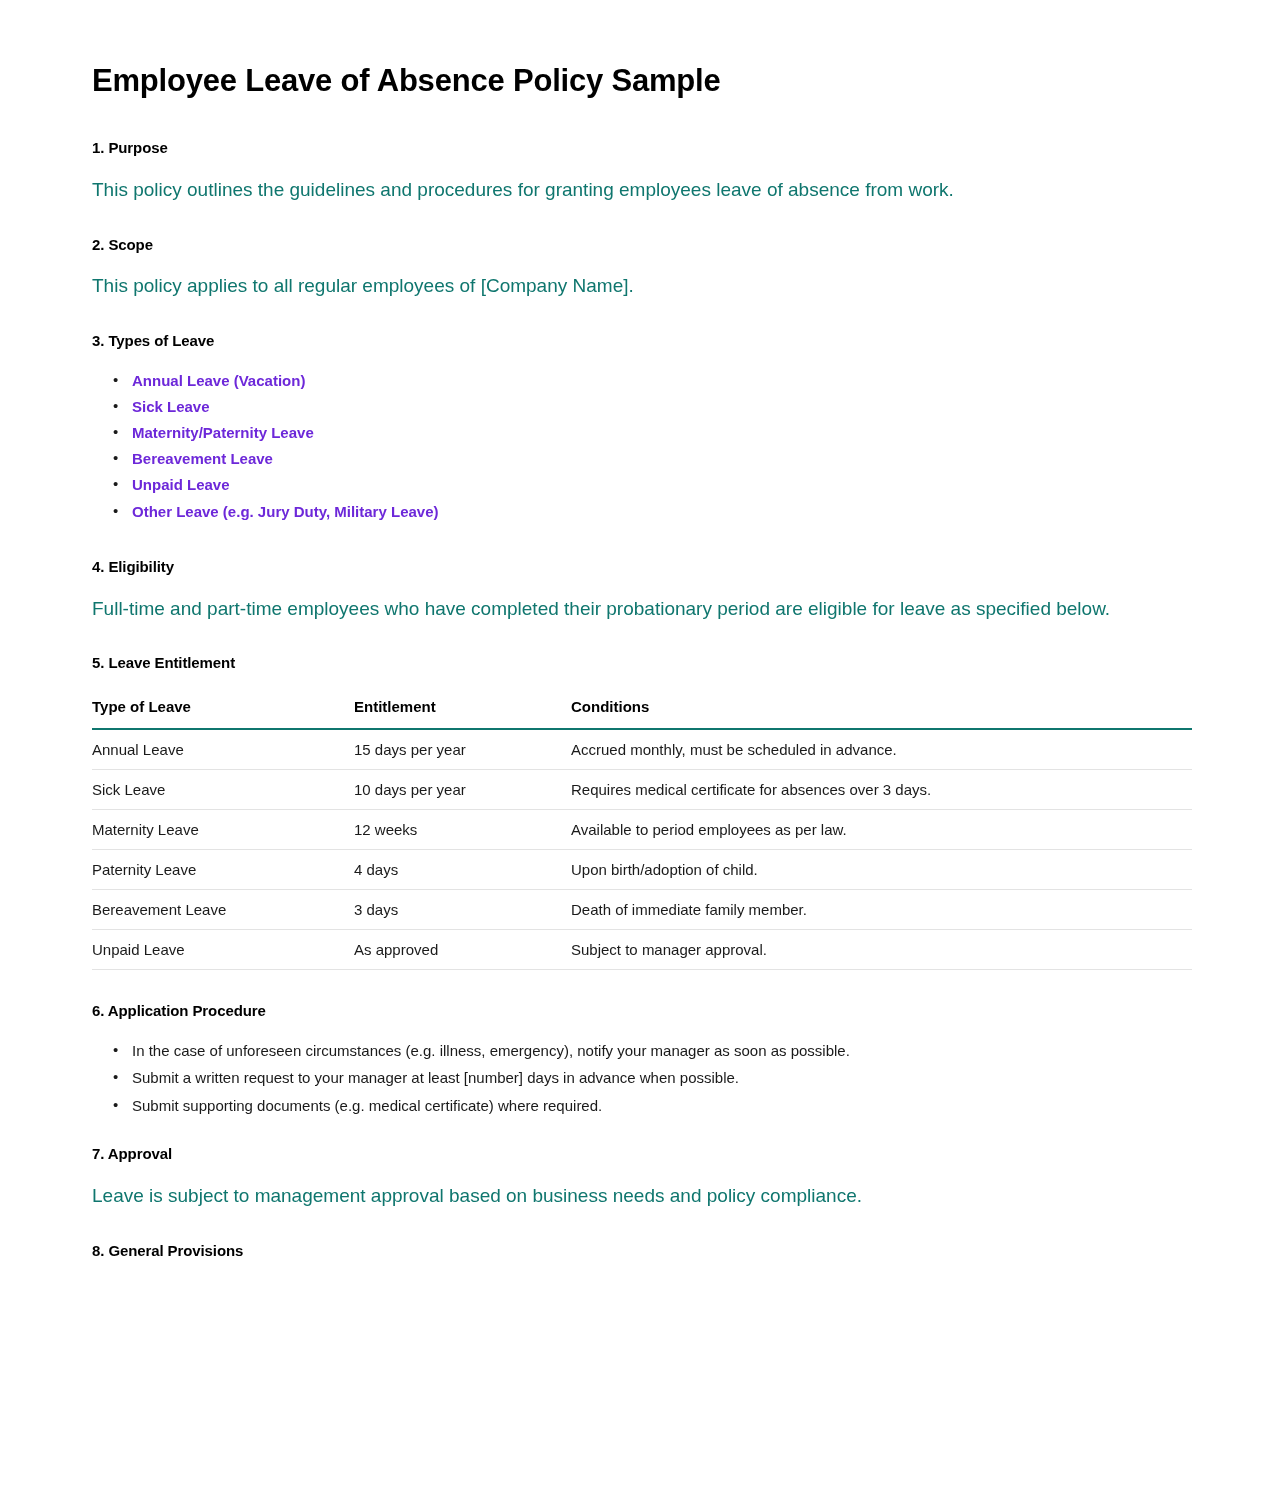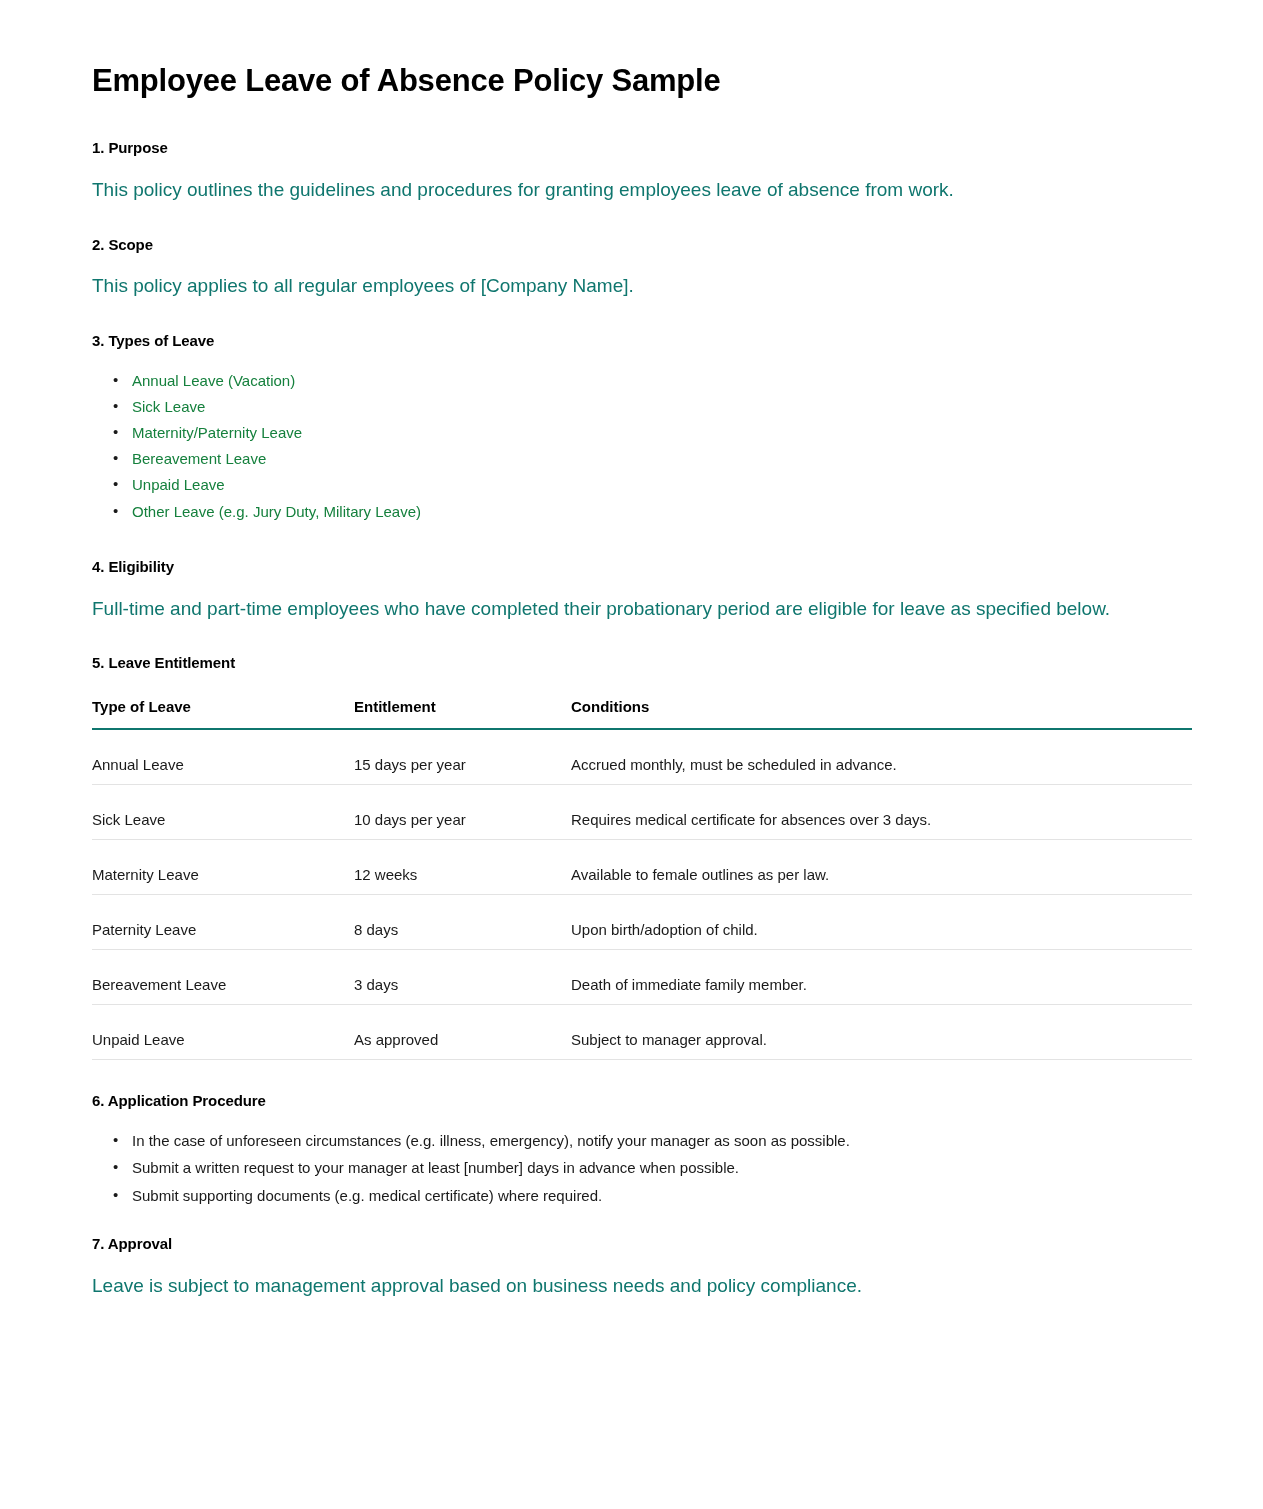--- a/index.html
+++ b/index.html
@@ -79,22 +79,22 @@
   ul.doc-list > li::before {
     content: "\2022";
     position: absolute;
     left: -8px;
     top: -1px;
     font-size: 15px;
     line-height: 1.28;
     color: #1a1a1a;
   }
   ul.doc-list.bold-items > li {
-    font-weight: normal;
-    color: #15803d;
+    font-weight: bold;
+    color: #6d28d9;
     margin-bottom: 7px;
   }
   ul.doc-list.bold-items > li::before {
     font-weight: normal;
   }
 
   table.entitlement-table {
     border-collapse: collapse;
     width: 1100px;
     table-layout: fixed;
@@ -106,21 +106,21 @@
     font-size: 15px;
     color: #000;
     padding: 0 10px 13px 0;
     border-bottom: 2px solid #0f766e;
     vertical-align: top;
   }
   table.entitlement-table td {
     text-align: left;
     font-size: 15px;
     color: #1a1a1a;
-    padding: 26px 10px 11px 0;
+    padding: 11px 10px 11px 0;
     border-bottom: 1px solid #e3e3e3;
     vertical-align: top;
   }
   table.entitlement-table tr > *:nth-child(1) { width: 252px; }
   table.entitlement-table tr > *:nth-child(2) { width: 207px; }
   table.entitlement-table tr > *:nth-child(3) { width: 641px; }
   table.entitlement-table tr:last-child td { border-bottom: 1px solid #e3e3e3; }
 </style>
 </head>
 <body>
@@ -181,25 +181,25 @@
           <td>Accrued monthly, must be scheduled in advance.</td>
         </tr>
         <tr>
           <td>Sick Leave</td>
           <td>10 days per year</td>
           <td>Requires medical certificate for absences over 3 days.</td>
         </tr>
         <tr>
           <td>Maternity Leave</td>
           <td>12 weeks</td>
-          <td>Available to female outlines as per law.</td>
+          <td>Available to period employees as per law.</td>
         </tr>
         <tr>
           <td>Paternity Leave</td>
-          <td>8 days</td>
+          <td>4 days</td>
           <td>Upon birth/adoption of child.</td>
         </tr>
         <tr>
           <td>Bereavement Leave</td>
           <td>3 days</td>
           <td>Death of immediate family member.</td>
         </tr>
         <tr>
           <td>Unpaid Leave</td>
           <td>As approved</td>

